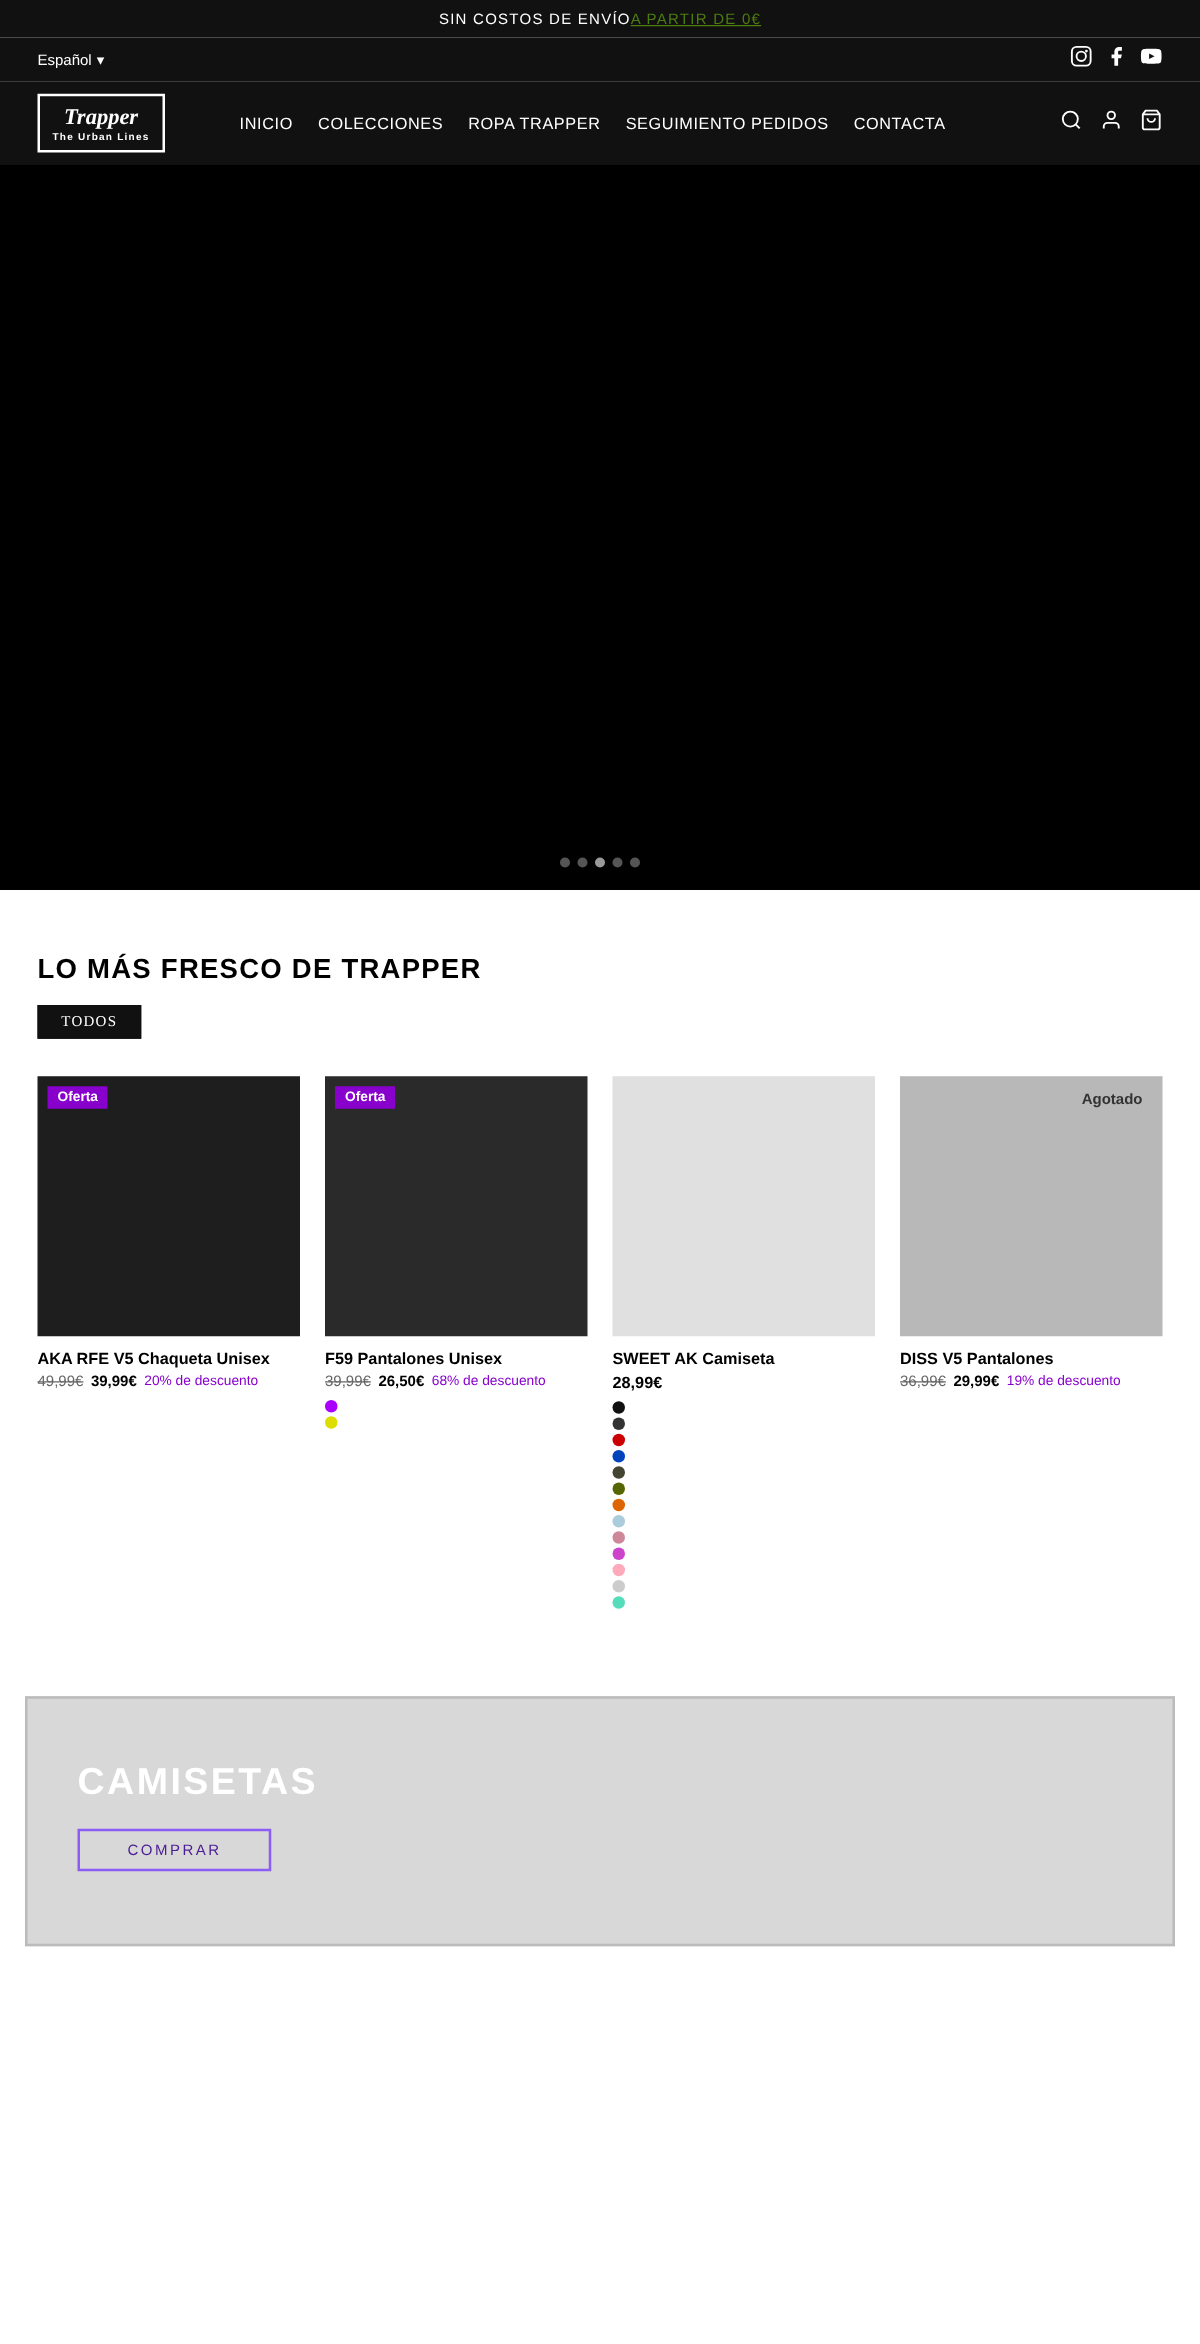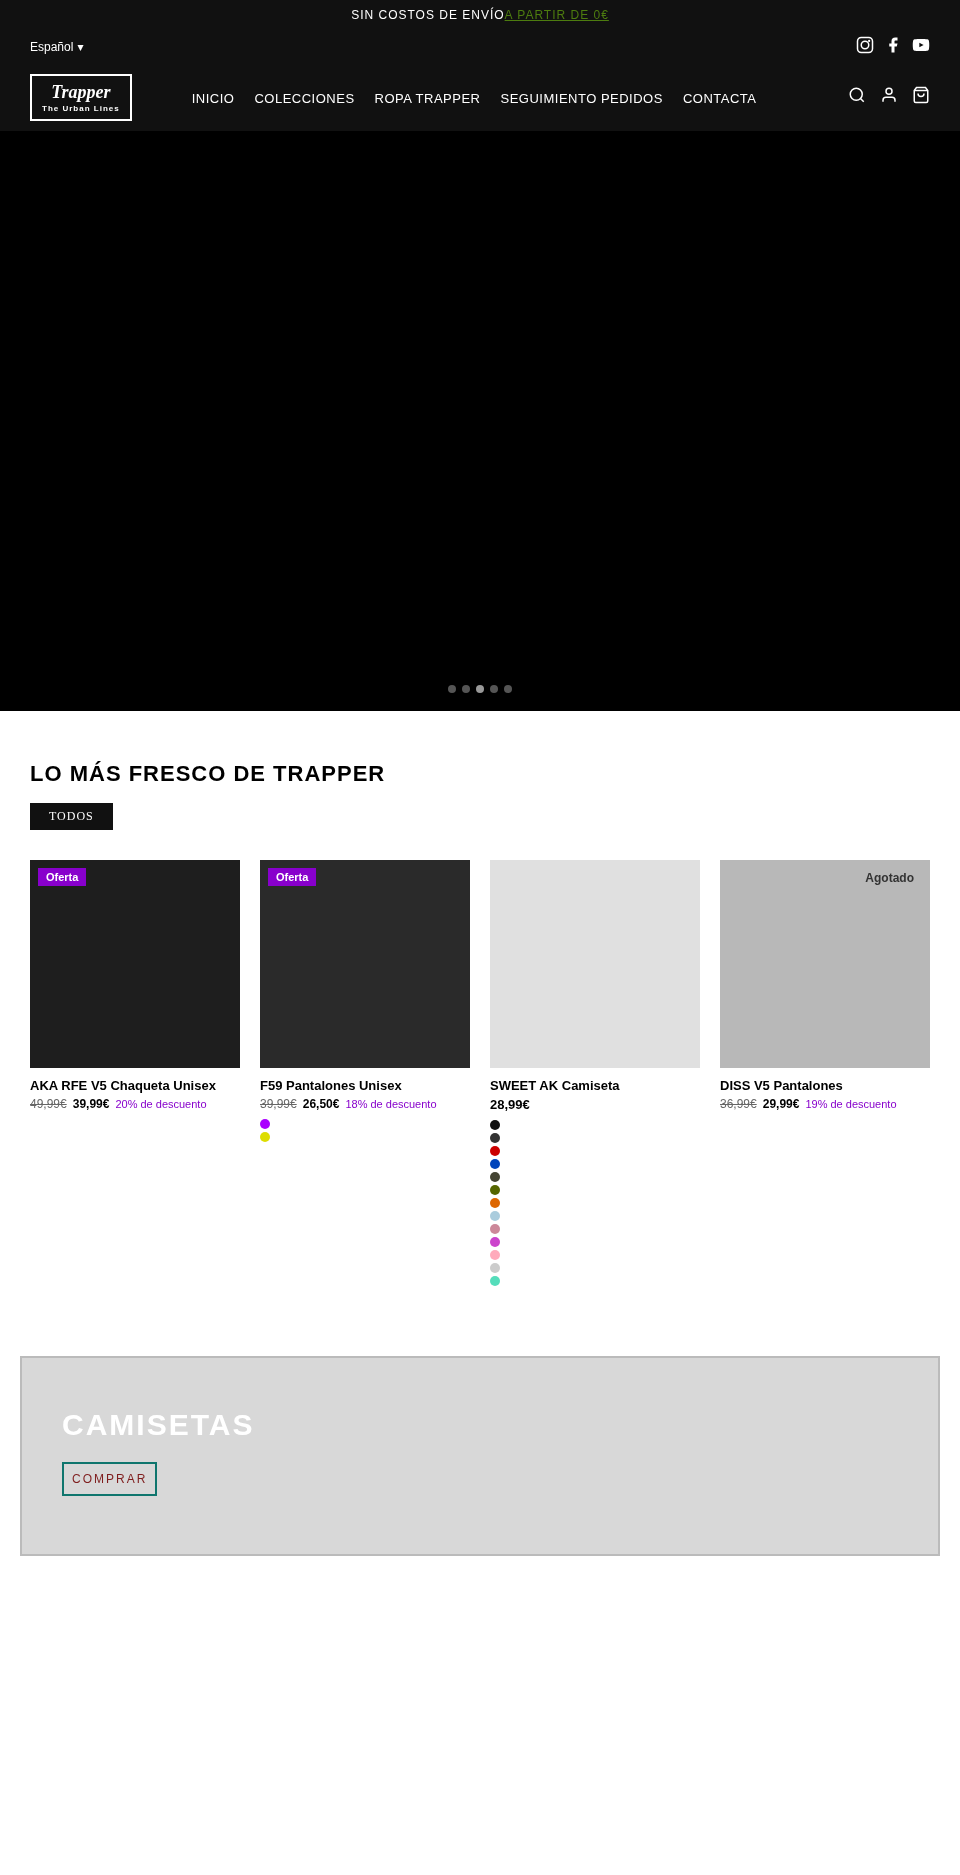--- a/index.html
+++ b/index.html
@@ -219,24 +219,24 @@
       position: relative;
     }
     .camisetas-title {
       font-size: 30px;
       font-weight: bold;
       color: #fff;
       letter-spacing: 2px;
       margin-bottom: 20px;
     }
     .camisetas-btn {
-      border: 2px solid #0f766e;
+      border: 2px solid #8b5cf6;
       background: transparent;
-      color: #7f1d1d;
-      padding: 8px 8px;
+      color: #4c1d95;
+      padding: 8px 38px;
       font-size: 12px;
       letter-spacing: 2px;
       cursor: pointer;
     }
 
     
     .footer-space {
       height: 200px;
       background: #fff;
     }
@@ -341,21 +341,21 @@
     </div>
 
     <div class="product-card">
       <div class="product-image" style="background:#2a2a2a;">
         <span class="badge badge-oferta">Oferta</span>
       </div>
       <div class="product-name">F59 Pantalones Unisex</div>
       <div class="product-prices">
         <span class="price-old">39,99€</span>
         <span class="price-new">26,50€</span>
-        <span class="price-discount">18% de descuento</span>
+        <span class="price-discount">68% de descuento</span>
       </div>
       <div class="color-swatches">
         <div class="swatch-row">
           <span class="swatch" style="background:#aa00ff;"></span>
         </div>
         <div class="swatch-row">
           <span class="swatch" style="background:#dddd00;"></span>
         </div>
       </div>
     </div>

